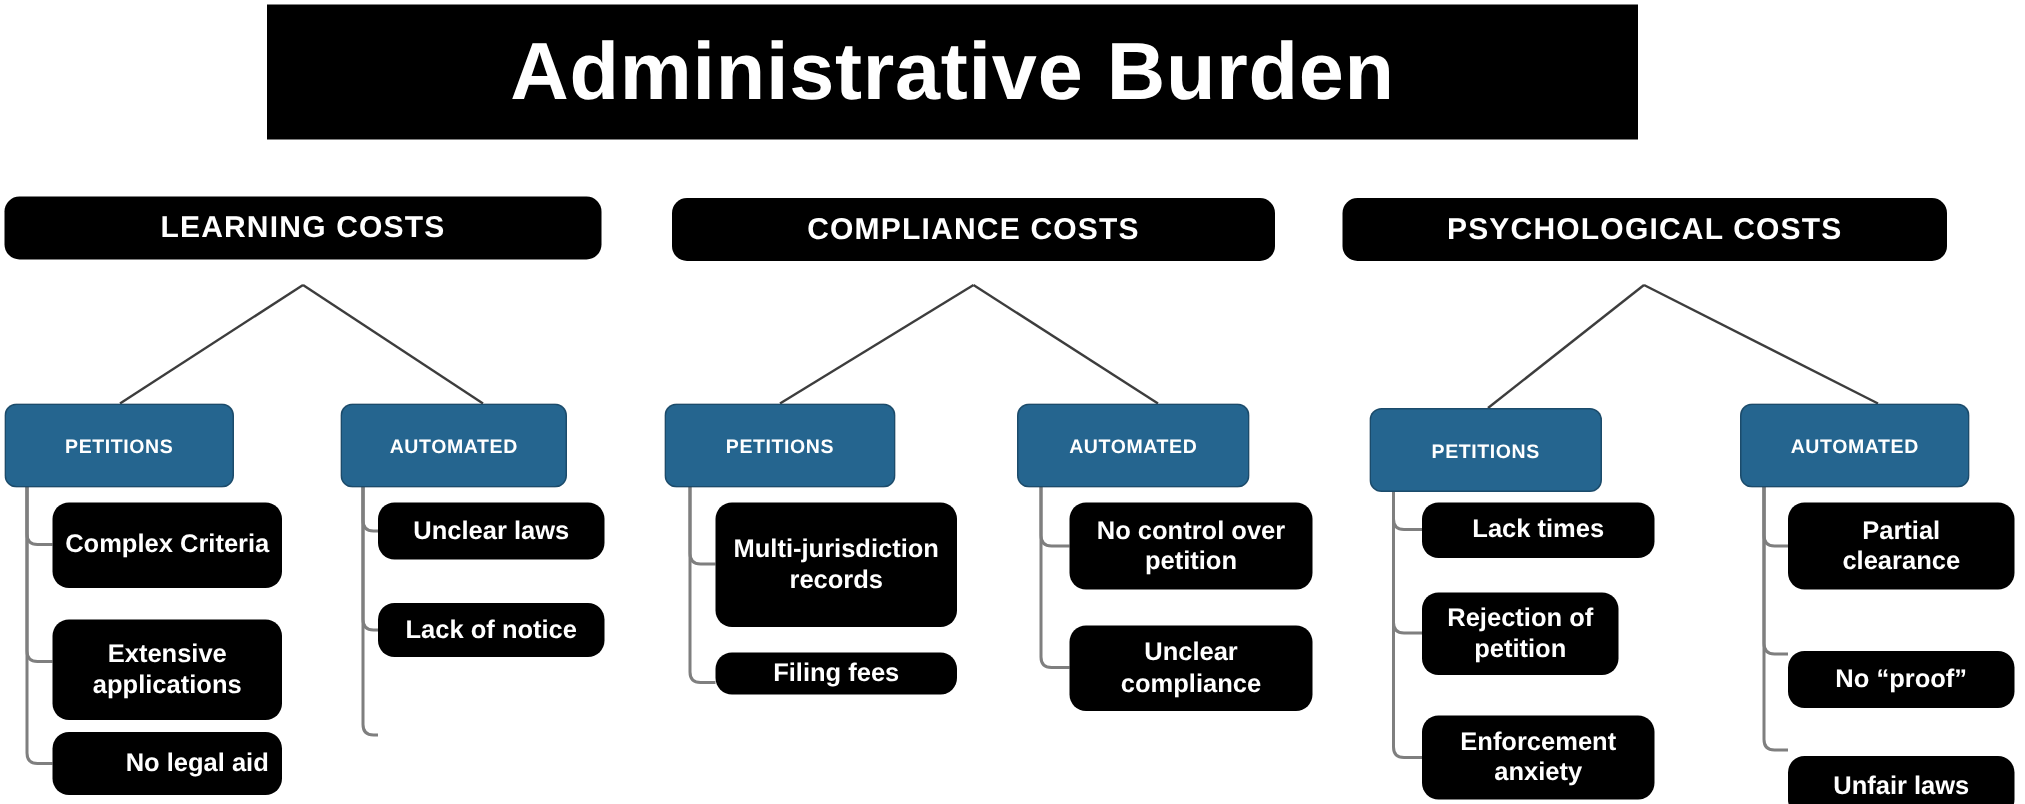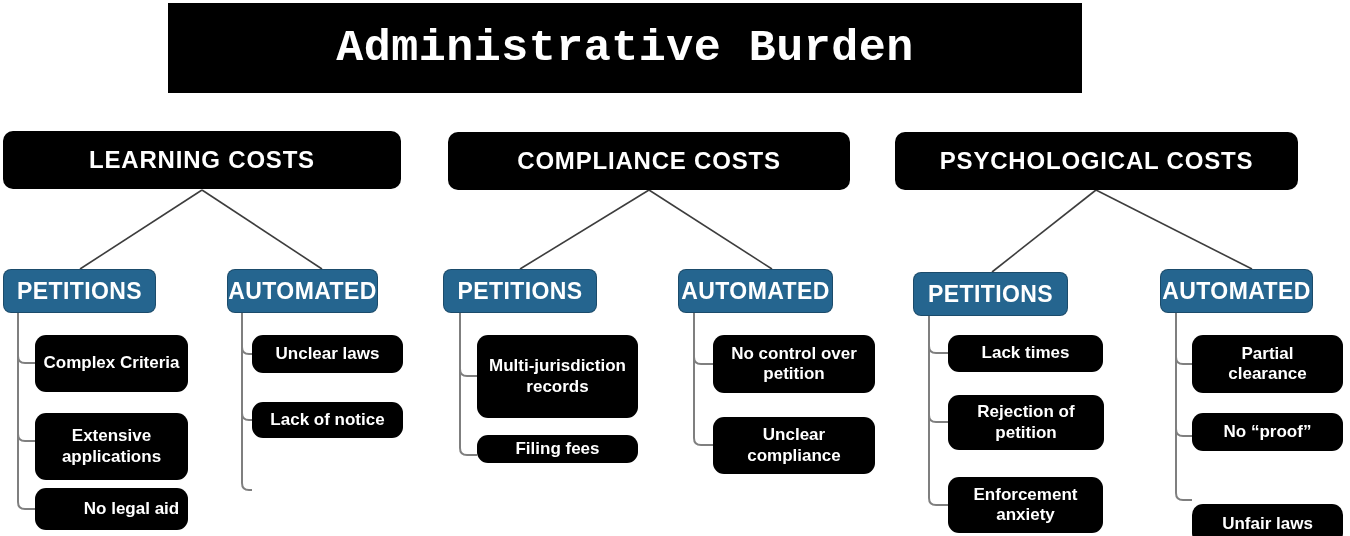--- a/index.html
+++ b/index.html
@@ -38,41 +38,40 @@
     box-sizing: border-box;
     color: #ffffff;
     display: flex;
     align-items: center;
     justify-content: center;
     text-align: center;
     font-weight: bold;
   }
   .title-box {
     background: var(--node-black, #000);
-    left: 168px; top: 3px; width: 914px; height: 90px;
-    font-size: 45px;
+    left: 178px; top: 3px; width: 914px; height: 90px;
+    font-size: 54px;
     letter-spacing: 0.5px;
-    font-family: Liberation Mono, monospace;
   }
   .cat {
     background: var(--node-black, #000);
     border-radius: 10px;
-    height: 58px;
-    font-size: 24px;
+    height: 42px;
+    font-size: 20px;
     letter-spacing: 0.8px;
   }
   #cat-learning  { left: 3px;   top: 131px; width: 398px; }
   #cat-comply    { left: 448px; top: 132px; width: 402px; }
   #cat-psych     { left: 895px; top: 132px; width: 403px; }
   .sub {
     background: var(--node-blue, #25658F);
     border: 1px solid rgba(0,0,0,0.25);
     border-radius: 8px;
-    height: 44px;
-    font-size: 23px;
+    height: 56px;
+    font-size: 13px;
     letter-spacing: 0.4px;
   }
   #sub-l-pet { left: 3px;    top: 269px; width: 153px; }
   #sub-l-aut { left: 227px;  top: 269px; width: 151px; }
   #sub-c-pet { left: 443px;  top: 269px; width: 154px; }
   #sub-c-aut { left: 678px;  top: 269px; width: 155px; }
   #sub-p-pet { left: 913px;  top: 272px; width: 155px; }
   #sub-p-aut { left: 1160px; top: 269px; width: 153px; }
   .leaf {
     background: var(--node-black, #000);
@@ -90,25 +89,25 @@
   #leaf-l-a-1 { left: 252px; top: 402px; width: 151px; height: 36px; }
   #leaf-l-a-2 { left: 252px; top: 463px; width: 151px; height: 54px; }
   
   #leaf-c-p-0 { left: 477px; top: 335px; width: 161px; height: 83px; }
   #leaf-c-p-1 { left: 477px; top: 435px; width: 161px; height: 28px; }
   
   #leaf-c-a-0 { left: 713px; top: 335px; width: 162px; height: 58px; }
   #leaf-c-a-1 { left: 713px; top: 417px; width: 162px; height: 57px; }
   
   #leaf-p-p-0 { left: 948px; top: 335px; width: 155px; height: 37px; }
-  #leaf-p-p-1 { left: 948px; top: 395px; width: 156px; height: 55px; }
+  #leaf-p-p-1 { left: 948px; top: 395px; width: 131px; height: 55px; }
   #leaf-p-p-2 { left: 948px; top: 477px; width: 155px; height: 56px; }
   
   #leaf-p-a-0 { left: 1192px; top: 335px; width: 151px; height: 58px; }
-  #leaf-p-a-1 { left: 1192px; top: 413px; width: 151px; height: 38px; }
+  #leaf-p-a-1 { left: 1192px; top: 434px; width: 151px; height: 38px; }
   #leaf-p-a-2 { left: 1192px; top: 480px; width: 151px; height: 40px; margin-top: 24px; }
 </style>
 </head>
 <body>
 
 <div class="canvas">
 
   <svg class="connectors" viewBox="0 0 1350 536" aria-hidden="true">
 
     <path class="diag" d="M202,190 L80,269"></path>

